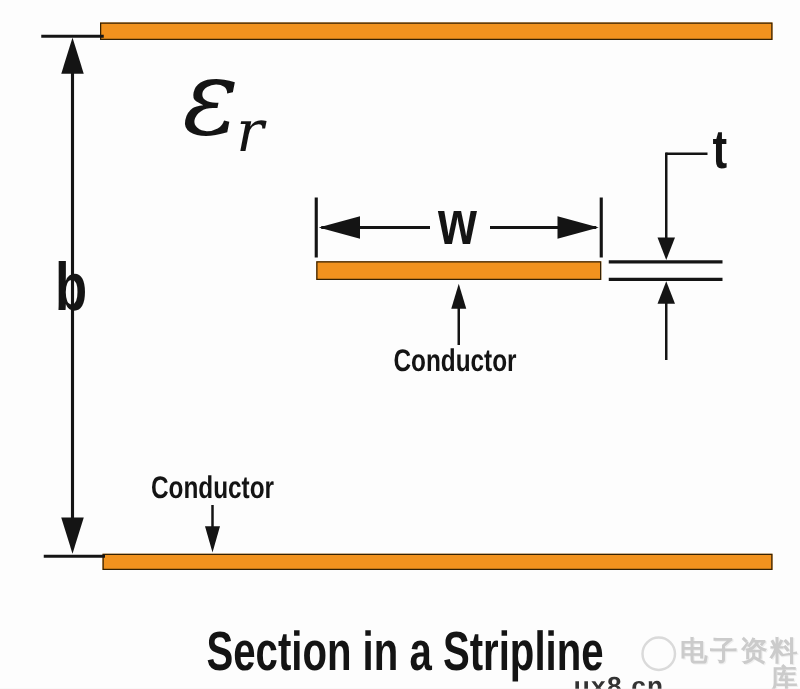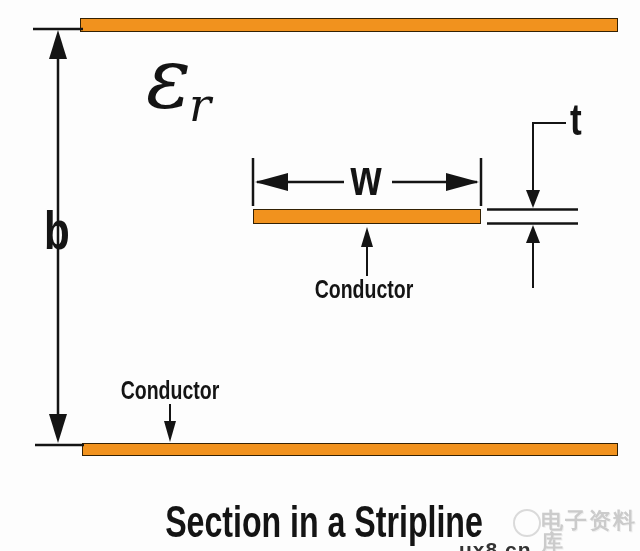--- a/index.html
+++ b/index.html
@@ -1,18 +1,18 @@
 <!DOCTYPE html>
 <html style="--conductor-fill: #F1921E; --conductor-border: #332104; --line: #141414; --ink: #141414; --watermark-site: #333333; --watermark-cn: #CBCBCB;"><head>
 <meta charset="utf-8">
 <style>
   html,body{margin:0;padding:0;}
   body{background:#e9e9e9;font-family:"Liberation Sans",sans-serif;}
   #canvas{
-    position:relative;width:640px;height:551px;background:#fdfdfd;overflow:hidden;
+    position:relative;width:640px;height:551px;background:#fdfdfd;overflow:hidden;text-align:right;
   }
   .bar{
     position:absolute;box-sizing:border-box;
     background:var(--conductor-fill,#F1921E);
     border:1.5px solid var(--conductor-border,#332104);
   }
   #top-bar{left:80px;top:18px;width:538px;height:14px;}
   #mid-bar{left:253px;top:209px;width:228px;height:15px;}
   #bot-bar{left:82px;top:443px;width:536px;height:13px;}
   #dims{position:absolute;left:0;top:0;width:640px;height:551px;pointer-events:none;}

